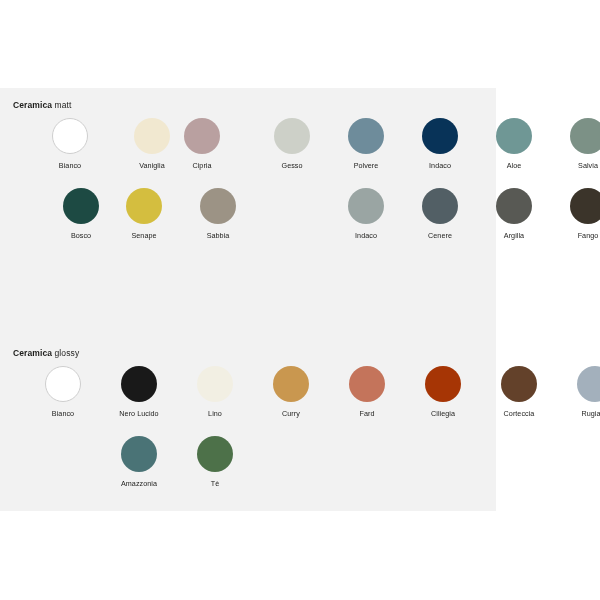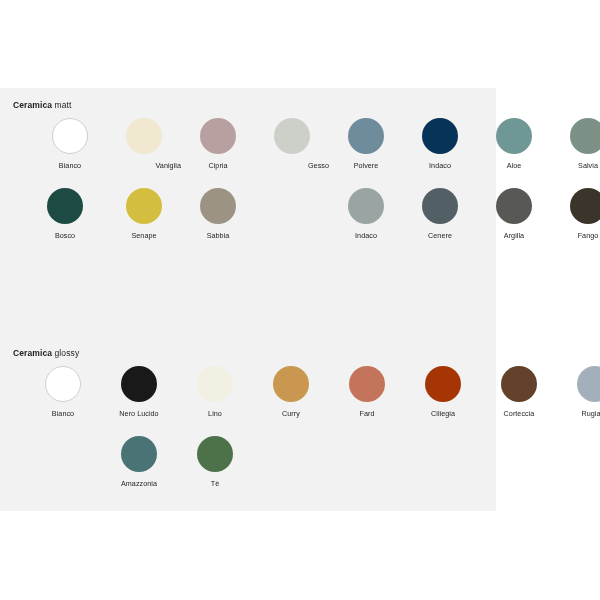--- a/index.html
+++ b/index.html
@@ -89,29 +89,29 @@
 <div class="page">
   <div class="panel" id="panel">
       <div class="section section-matt">
         <div class="section-title"><span class="brand">Ceramica</span> <span class="variant">matt</span></div>
         <div class="grid">
           <div class="row">
             <div class="swatch" style="left: 13px;">
               <div class="dot outlined" style="background: rgb(255, 255, 255);"></div>
               <div class="label">Bianco</div>
             </div>
-            <div class="swatch" style="left: 87px; text-align: right;">
+            <div class="swatch" style="left: 95px;">
               <div class="dot" style="background: rgb(241, 232, 208);"></div>
               <div class="label">Vaniglia</div>
             </div>
-            <div class="swatch" style="left: 161px;">
+            <div class="swatch" style="left: 145px;">
               <div class="dot" style="background: rgb(185, 160, 160);"></div>
               <div class="label">Cipria</div>
             </div>
-            <div class="swatch" style="left: 235px; text-align: right;">
+            <div class="swatch" style="left: 235px;">
               <div class="dot" style="background: rgb(205, 208, 200);"></div>
               <div class="label">Gesso</div>
             </div>
             <div class="swatch" style="left: 309px;">
               <div class="dot" style="background: rgb(110, 140, 155);"></div>
               <div class="label">Polvere</div>
             </div>
             <div class="swatch" style="left: 383px;">
               <div class="dot" style="background: rgb(8, 51, 88);"></div>
               <div class="label">Indaco</div>
@@ -119,21 +119,21 @@
             <div class="swatch" style="left: 457px;">
               <div class="dot" style="background: rgb(111, 151, 149);"></div>
               <div class="label">Aloe</div>
             </div>
             <div class="swatch" style="left: 531px;">
               <div class="dot" style="background: rgb(124, 145, 134);"></div>
               <div class="label">Salvia</div>
             </div>
           </div>
           <div class="row">
-            <div class="swatch" style="left: 8px;">
+            <div class="swatch" style="left: 24px;">
               <div class="dot" style="background: rgb(29, 74, 67);"></div>
               <div class="label">Bosco</div>
             </div>
             <div class="swatch" style="left: 87px;">
               <div class="dot" style="background: rgb(212, 190, 63);"></div>
               <div class="label">Senape</div>
             </div>
             <div class="swatch" style="left: 161px;">
               <div class="dot" style="background: rgb(156, 147, 133);"></div>
               <div class="label">Sabbia</div>

